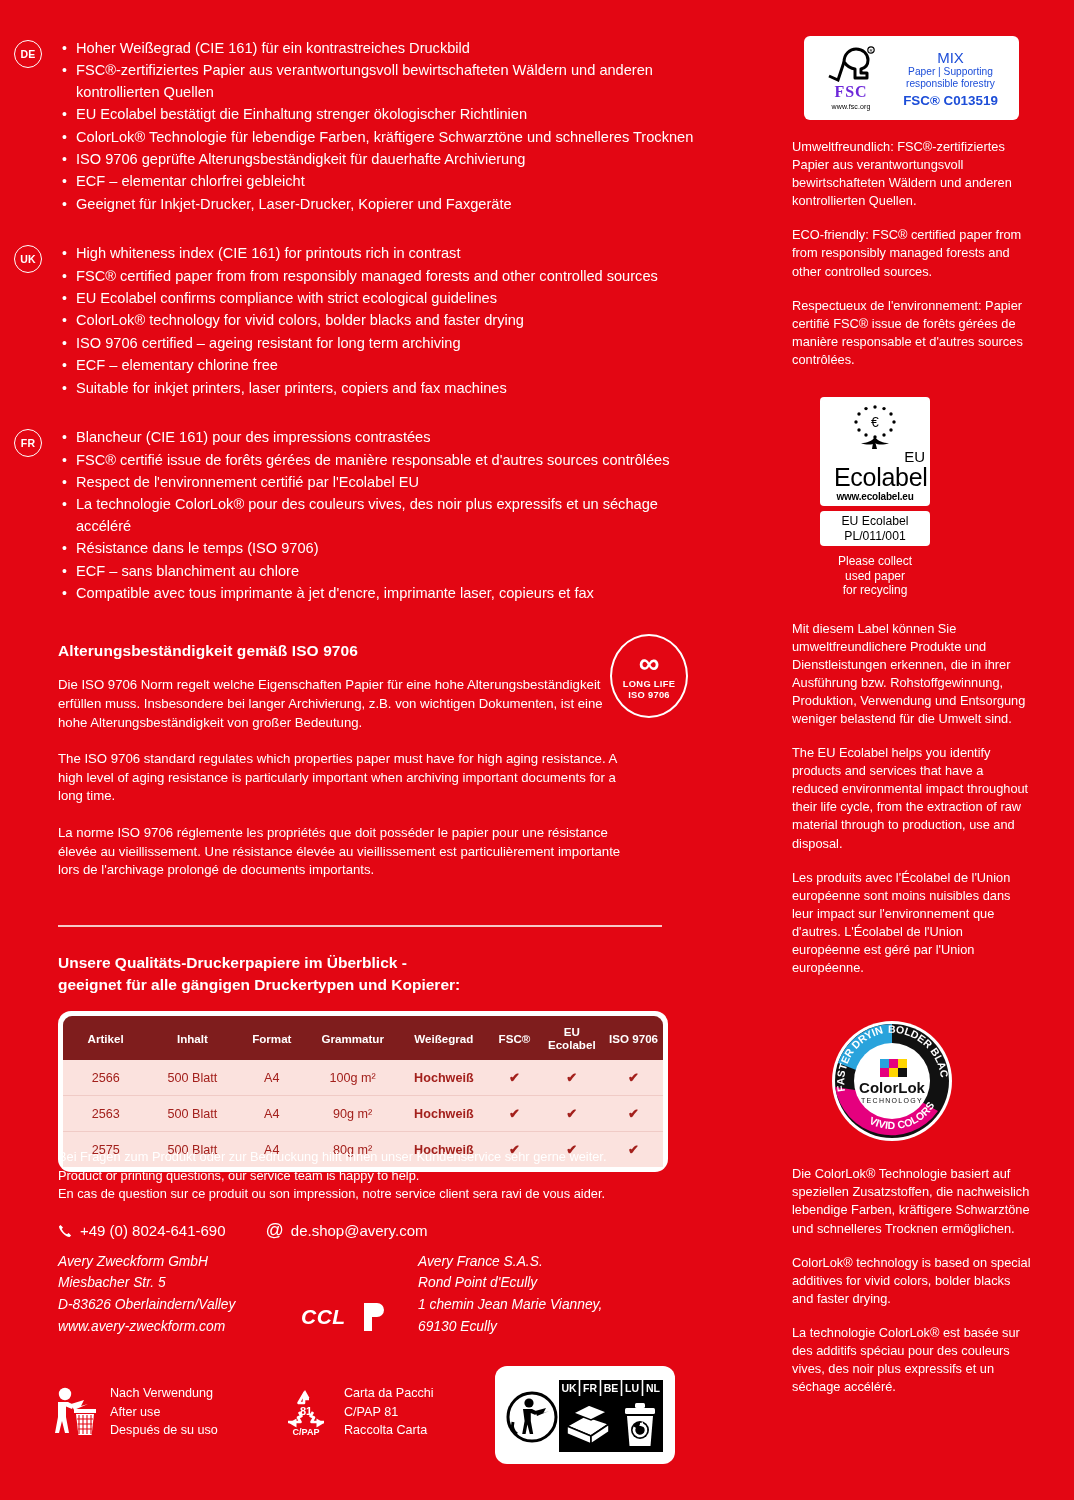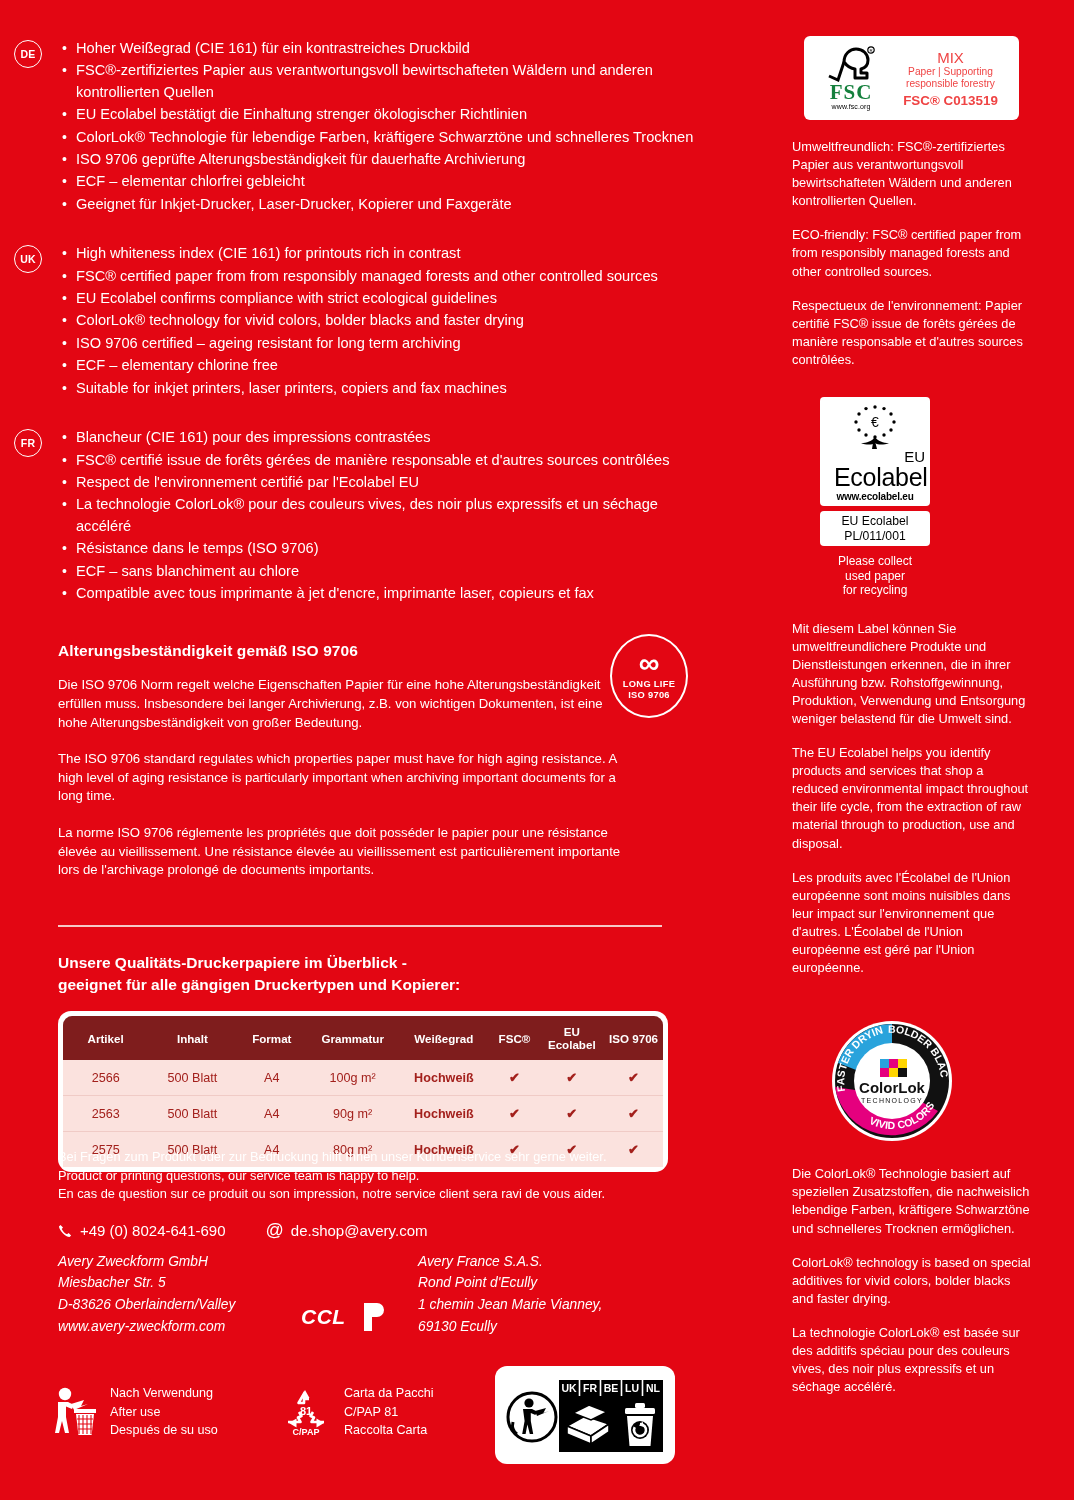--- a/index.html
+++ b/index.html
@@ -109,23 +109,23 @@
 
   
   .right{position:absolute;left:792px;top:0;width:240px;}
   .rtext{font-size:12.8px;line-height:18.1px;margin:0 0 16px 0;}
 
   .fsc-box{
     width:215px;height:84px;background:#fff;border-radius:6px;
     margin:36px 0 18px 12px;display:flex;align-items:center;box-sizing:border-box;padding:5px 8px;
   }
   .fsc-left{width:78px;display:flex;flex-direction:column;align-items:center;color:#000;}
-  .fsc-logo-name{font-family:"Liberation Serif",serif;font-size:21px;font-weight:bold;line-height:20px;letter-spacing:1px;color:#15803d;}
+  .fsc-logo-name{font-family:"Liberation Serif",serif;font-size:16px;font-weight:bold;line-height:20px;letter-spacing:1px;color:#6d28d9;}
   .fsc-url{font-size:7px;color:#000;letter-spacing:.1px;margin-top:1px;}
-  .fsc-right{flex:1;text-align:center;color:#ef4444;}
+  .fsc-right{flex:1;text-align:center;color:#1d4ed8;}
   .fsc-mix{font-size:15px;font-weight:normal;line-height:17px;}
   .fsc-sub{font-size:10.2px;line-height:12px;}
   .fsc-code{font-size:13.4px;font-weight:bold;margin-top:3px;}
 
   .eco-box{
     width:110px;background:#fff;border-radius:4px;margin:28px 0 0 28px;
     padding:6px 5px 4px;box-sizing:border-box;text-align:center;color:#000;
   }
   .eco-flower{height:46px;display:flex;align-items:center;justify-content:center;}
   .eco-eu{font-size:15px;line-height:15px;text-align:right;padding-left:9px;}
@@ -452,21 +452,21 @@
       <div>EU Ecolabel</div>
       <div>PL/011/001</div>
     </div>
     <div class="eco-collect">
       <div>Please collect</div>
       <div>used paper</div>
       <div>for recycling</div>
     </div>
 
     <p class="rtext" style="margin-top:22px;">Mit diesem Label können Sie umweltfreundlichere Produkte und Dienstleistungen erkennen, die in ihrer Ausführung bzw. Rohstoffgewinnung, Produktion, Verwendung und Entsorgung weniger belastend für die Umwelt sind.</p>
-    <p class="rtext">The EU Ecolabel helps you identify products and services that shop a reduced environmental  impact throughout their life cycle, from the extraction of raw material through to production, use and disposal.</p>
+    <p class="rtext">The EU Ecolabel helps you identify products and services that have a reduced environmental  impact throughout their life cycle, from the extraction of raw material through to production, use and disposal.</p>
     <p class="rtext">Les produits avec l'Écolabel de l'Union européenne sont moins nuisibles dans leur impact sur l'environnement que d'autres. L'Écolabel de l'Union européenne est géré par l'Union européenne.</p>
 
     <div class="colorlok">
       <svg width="128" height="128" viewBox="0 0 128 128">
         <defs>
           <path id="arcTL" d="M 18 78 A 50 50 0 0 1 52 17"></path>
           <path id="arcTR" d="M 58 16 A 50 50 0 0 1 113 64"></path>
           <path id="arcB" d="M 24 92 A 50 50 0 0 0 108 86"></path>
         </defs>
         <circle cx="64" cy="64" r="60" fill="#fff"></circle>

